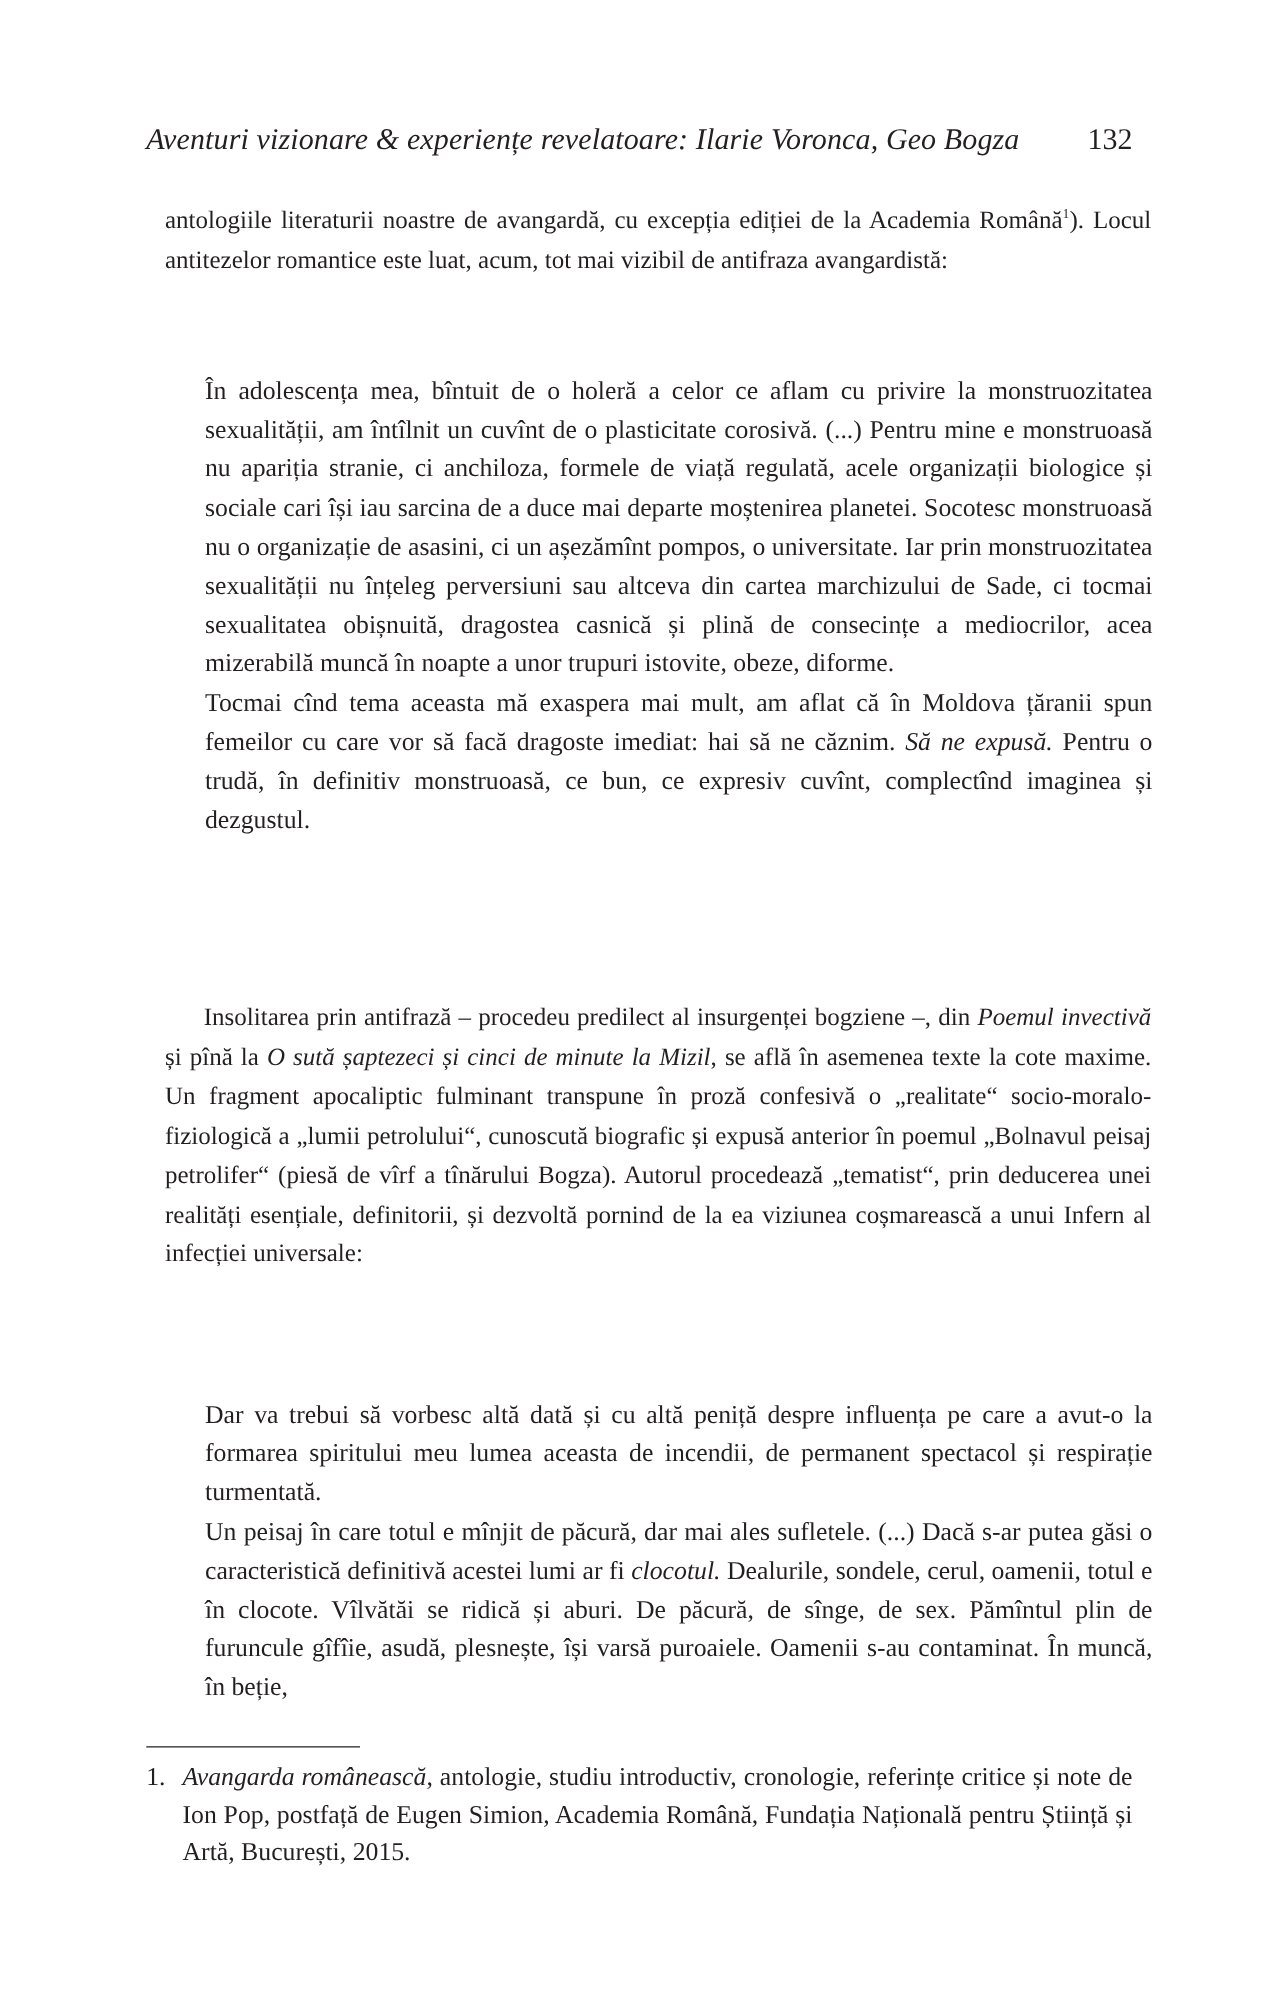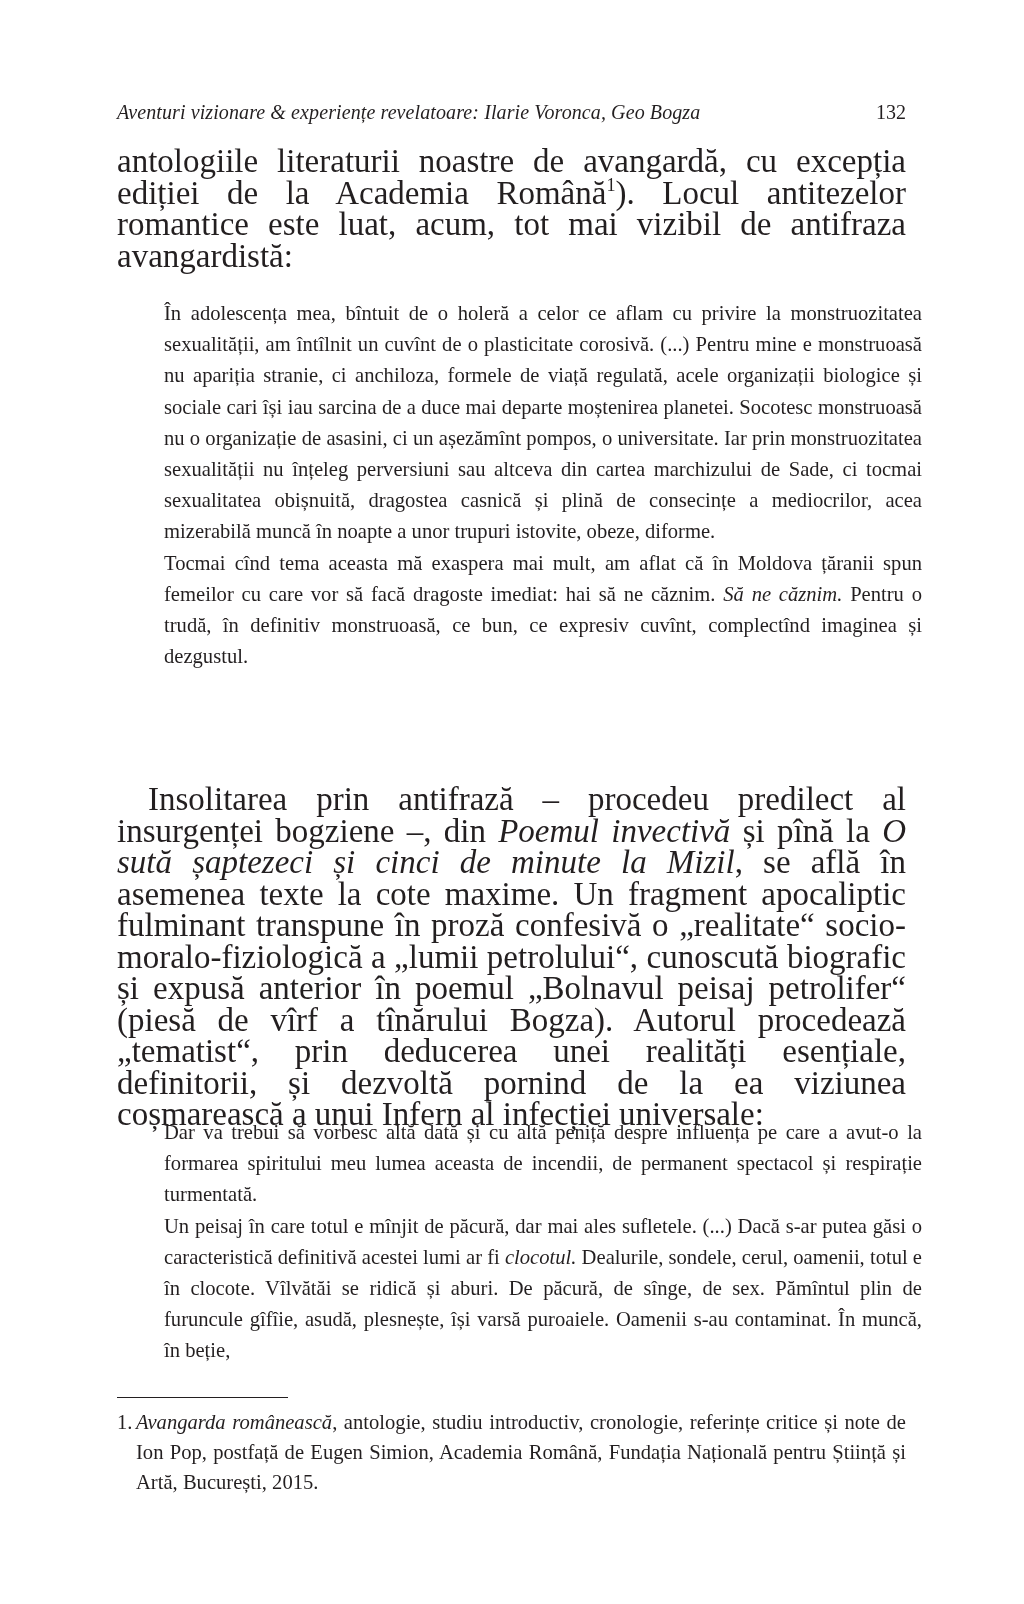--- a/index.html
+++ b/index.html
@@ -1,51 +1,51 @@
 <!DOCTYPE html>
 <html><head>
 <meta charset="utf-8">
 <style>
   html, body { margin: 0; padding: 0; background: #ffffff; }
   body { width: 1024px; height: 1604px; position: relative; overflow: hidden; color: #231f20; font-family: "Liberation Serif", "DejaVu Serif", serif; }
   .page { position: absolute; left: 117px; top: 0; width: 789px; }
-  .running-head { position: absolute; top: 98px; left: 0; width: 789px; height: 28px; font-size: 20px; line-height: 28px; }
+  .running-head { position: absolute; top: 98px; left: 0; width: 789px; height: 28px; font-size: 24px; line-height: 28px; }
   .running-head .title { position: absolute; left: 0; font-style: italic; letter-spacing: 0.1px; }
   .running-head .pno { position: absolute; right: 0; }
-  .body-text { font-size: 33px; line-height: 31.5px; text-align: justify; margin: 0; }
+  .body-text { font-size: 20px; line-height: 31.5px; text-align: justify; margin: 15px; }
   .p1 { position: absolute; top: 146px; left: 0; width: 789px; }
   .p2 { position: absolute; top: 784px; left: 0; width: 789px; text-indent: 31px; }
   .quote { position: absolute; left: 31px; width: 758px; font-size: 20.6px; line-height: 31.2px; text-align: justify; margin: 16px; }
   .q1 { top: 282px; }
   .q2 { top: 1101px; }
   .quote p, .p1 p, .p2 p { margin: 0; }
   .sup { font-size: 0.55em; vertical-align: 0.7em; line-height: 0; }
   .fn-rule { position: absolute; top: 1397px; left: 0; width: 171px; height: 0; border-top: 1.6px solid #231f20; }
   .footnote { position: absolute; top: 1407px; left: 0; width: 789px; font-size: 20.6px; line-height: 30px; }
   .footnote .num { position: absolute; left: 0; top: 0; }
-  .footnote .fn-text { margin-left: 19px; text-align: justify; }
+  .footnote .fn-text { margin-left: 29px; text-align: justify; }
   i { font-style: italic; }
 </style>
 </head>
 <body>
 
 <div class="page">
 
   <div class="running-head">
     <span class="title">Aventuri vizionare &amp; experiențe revelatoare: Ilarie Voronca, Geo Bogza</span>
     <span class="pno">132</span>
   </div>
 
   <div class="body-text p1">
     <p><span>antologiile literaturii noastre de avangardă, cu excepția ediției de la Academia Română</span><span class="sup">1</span><span>). Locul antitezelor romantice este luat, acum, tot mai vizibil de antifraza avangardistă:</span></p>
   </div>
 
   <div class="quote q1">
     <p>În adolescența mea, bîntuit de o holeră a celor ce aflam cu privire la monstruozitatea sexualității, am întîlnit un cuvînt de o plasticitate corosivă. (...) Pentru mine e monstruoasă nu apariția stranie, ci anchiloza, formele de viață regulată, acele organizații biologice și sociale cari își iau sarcina de a duce mai departe moștenirea planetei. Socotesc monstruoasă nu o organizație de asasini, ci un așezămînt pompos, o universitate. Iar prin monstruozitatea sexualității nu înțeleg perversiuni sau altceva din cartea marchizului de Sade, ci tocmai sexualitatea obișnuită, dragostea casnică și plină de consecințe a mediocrilor, acea mizerabilă muncă în noapte a unor trupuri istovite, obeze, diforme.</p>
-    <p><span>Tocmai cînd tema aceasta mă exaspera mai mult, am aflat că în Moldova țăranii spun femeilor cu care vor să facă dragoste imediat: hai să ne căznim. </span><i>Să ne căznim.</i><span> Pentru o trudă, în definitiv monstruoasă, ce bun, ce expresiv cuvînt, complectînd imaginea și dezgustul.</span></p>
+    <p><span>Tocmai cînd tema aceasta mă exaspera mai mult, am aflat că în Moldova țăranii spun femeilor cu care vor să facă dragoste imediat: hai să ne căznim. </span><i>Să ne expusă.</i><span> Pentru o trudă, în definitiv monstruoasă, ce bun, ce expresiv cuvînt, complectînd imaginea și dezgustul.</span></p>
   </div>
 
   <div class="body-text p2">
     <p><span>Insolitarea prin antifrază – procedeu predilect al insurgenței bogziene –, din </span><i>Poemul invectivă</i><span> și pînă la </span><i>O sută șaptezeci și cinci de minute la Mizil</i><span>, se află în asemenea texte la cote maxime. Un fragment apocaliptic fulminant transpune în proză confesivă o „realitate“ socio-moralo-fiziologică a „lumii petrolului“, cunoscută biografic și expusă anterior în poemul „Bolnavul peisaj petrolifer“ (piesă de vîrf a tînărului Bogza). Autorul procedează „tematist“, prin deducerea unei realități esențiale, definitorii, și dezvoltă pornind de la ea viziunea coșmarească a unui Infern al infecției universale:</span></p>
   </div>
 
   <div class="quote q2">
     <p>Dar va trebui să vorbesc altă dată și cu altă peniță despre influența pe care a avut-o la formarea spiritului meu lumea aceasta de incendii, de permanent spectacol și respirație turmentată.</p>
     <p><span>Un peisaj în care totul e mînjit de păcură, dar mai ales sufletele. (...) Dacă s-ar putea găsi o caracteristică definitivă acestei lumi ar fi </span><i>clocotul.</i><span> Dealurile, sondele, cerul, oamenii, totul e în clocote. Vîlvătăi se ridică și aburi. De păcură, de sînge, de sex. Pămîntul plin de furuncule gîfîie, asudă, plesnește, își varsă puroaiele. Oamenii s-au contaminat. În muncă, în beție,</span></p>
   </div>

